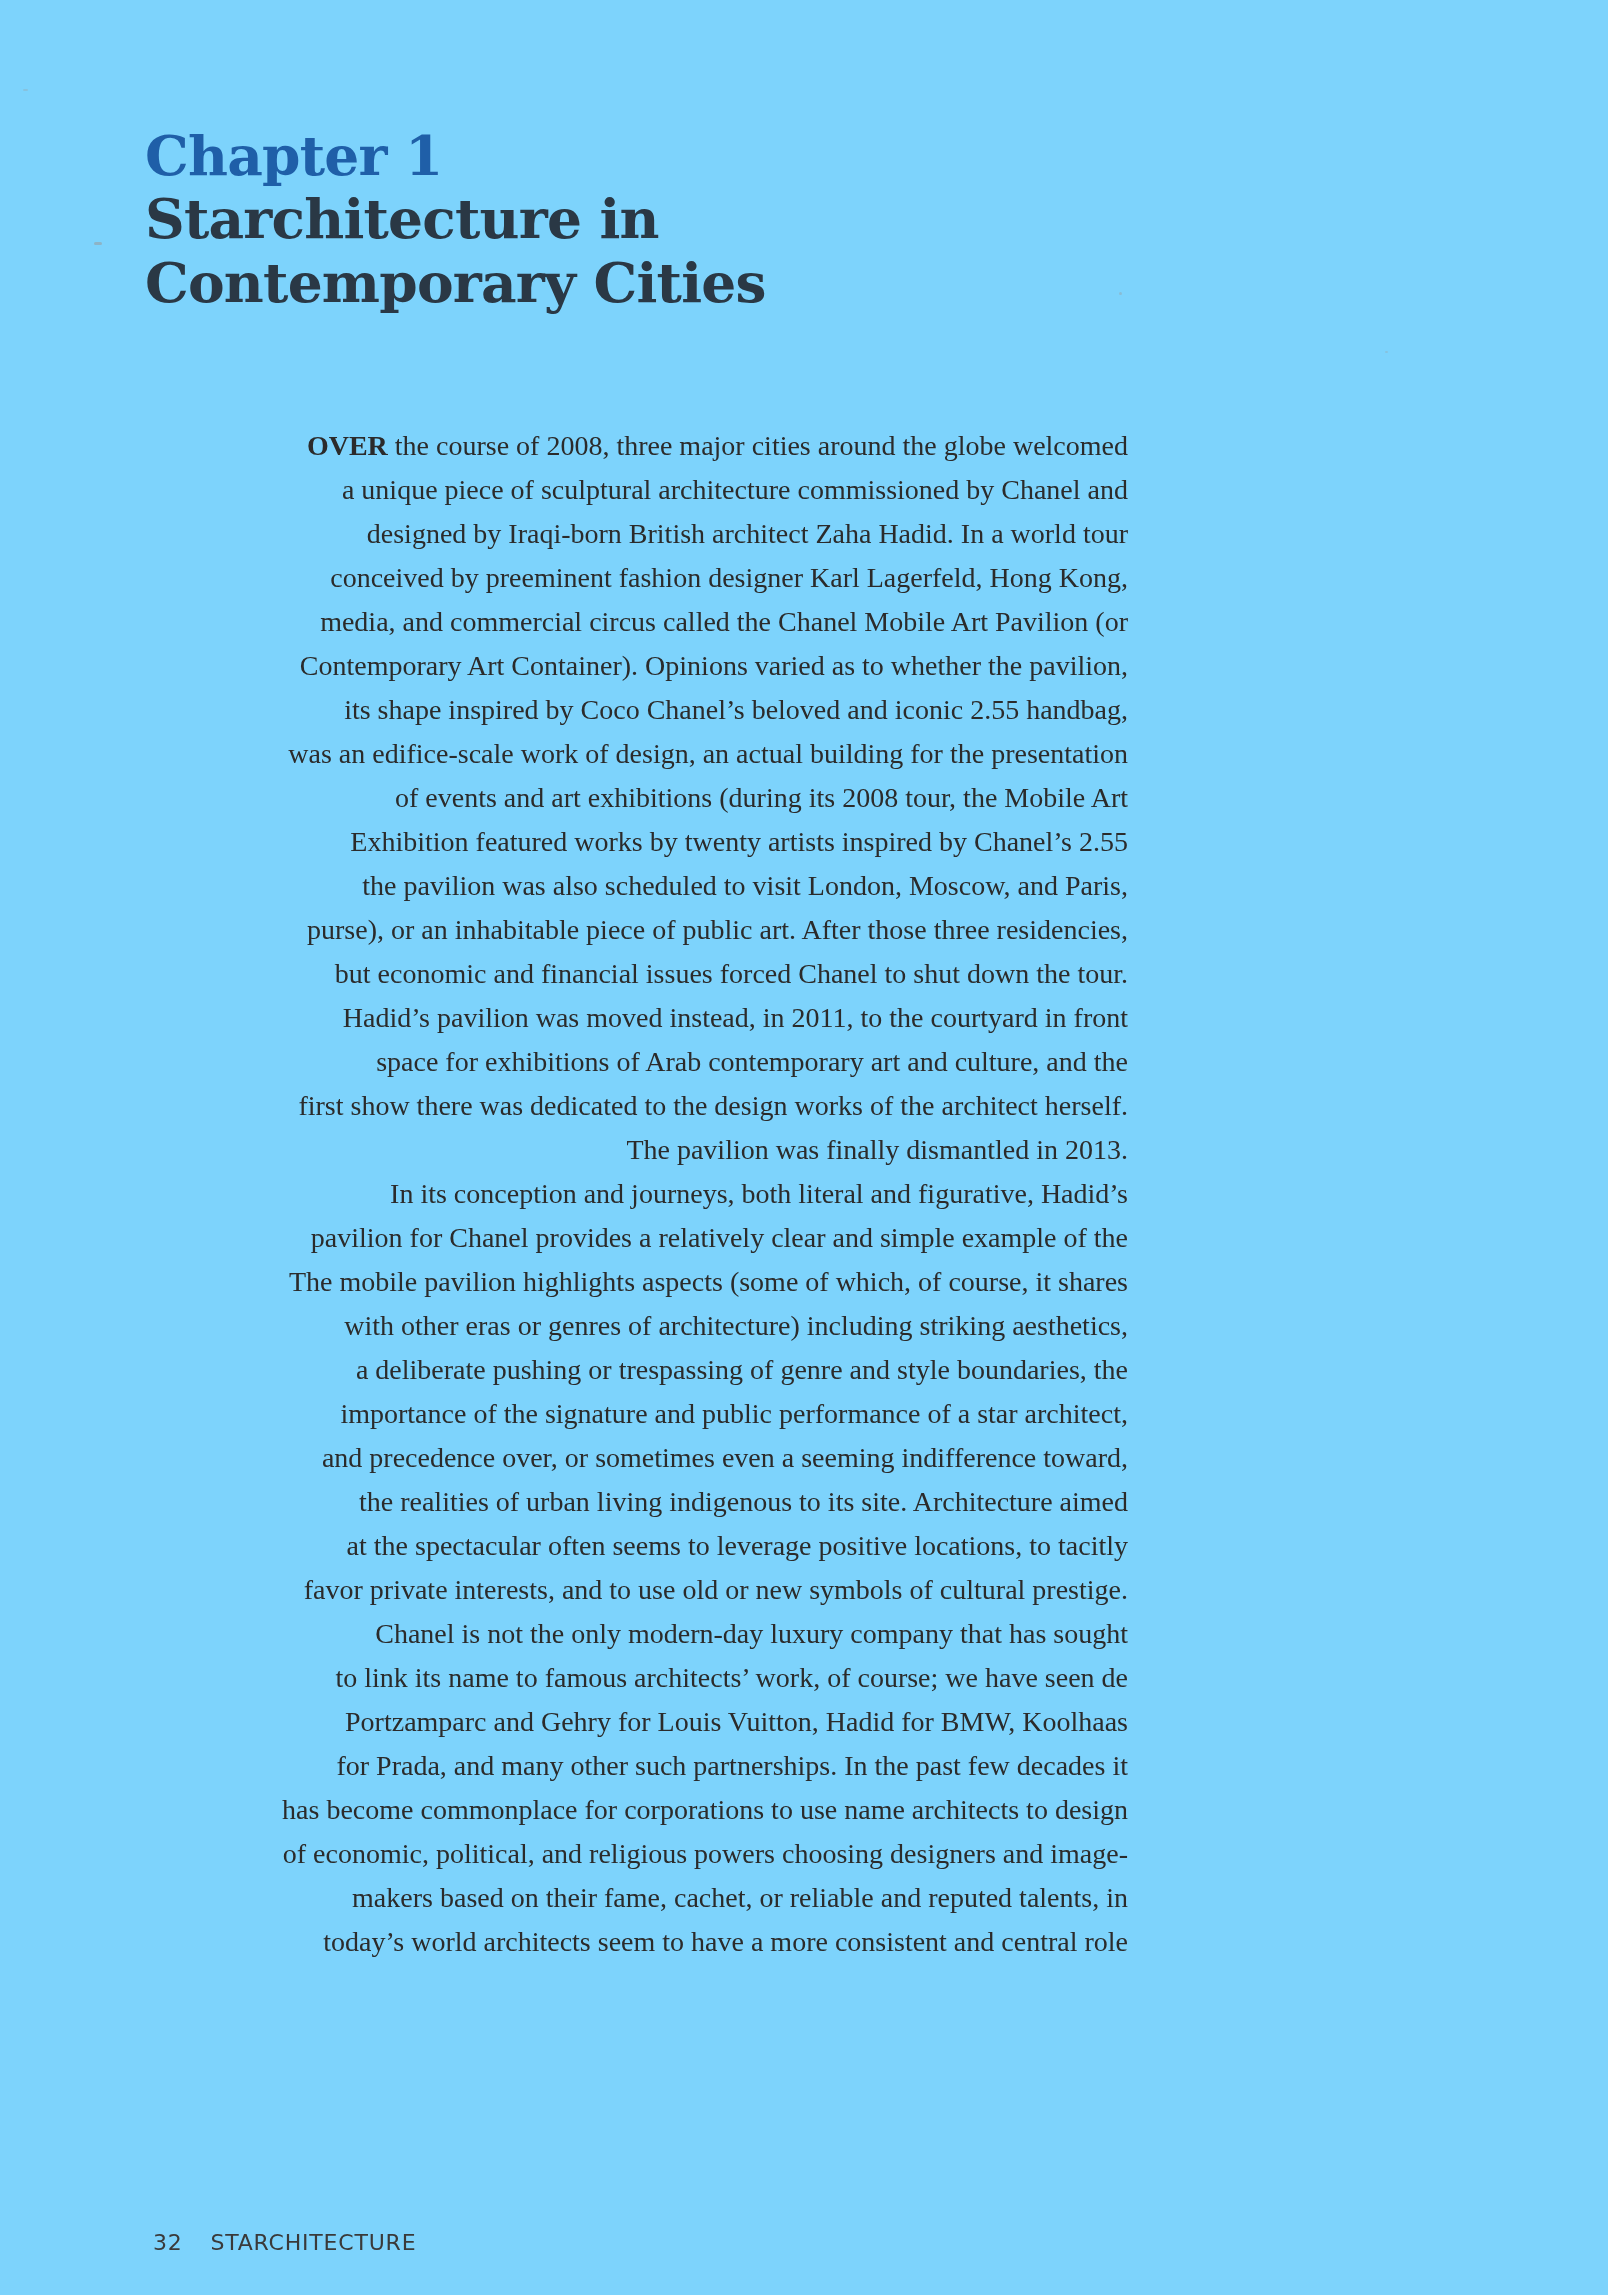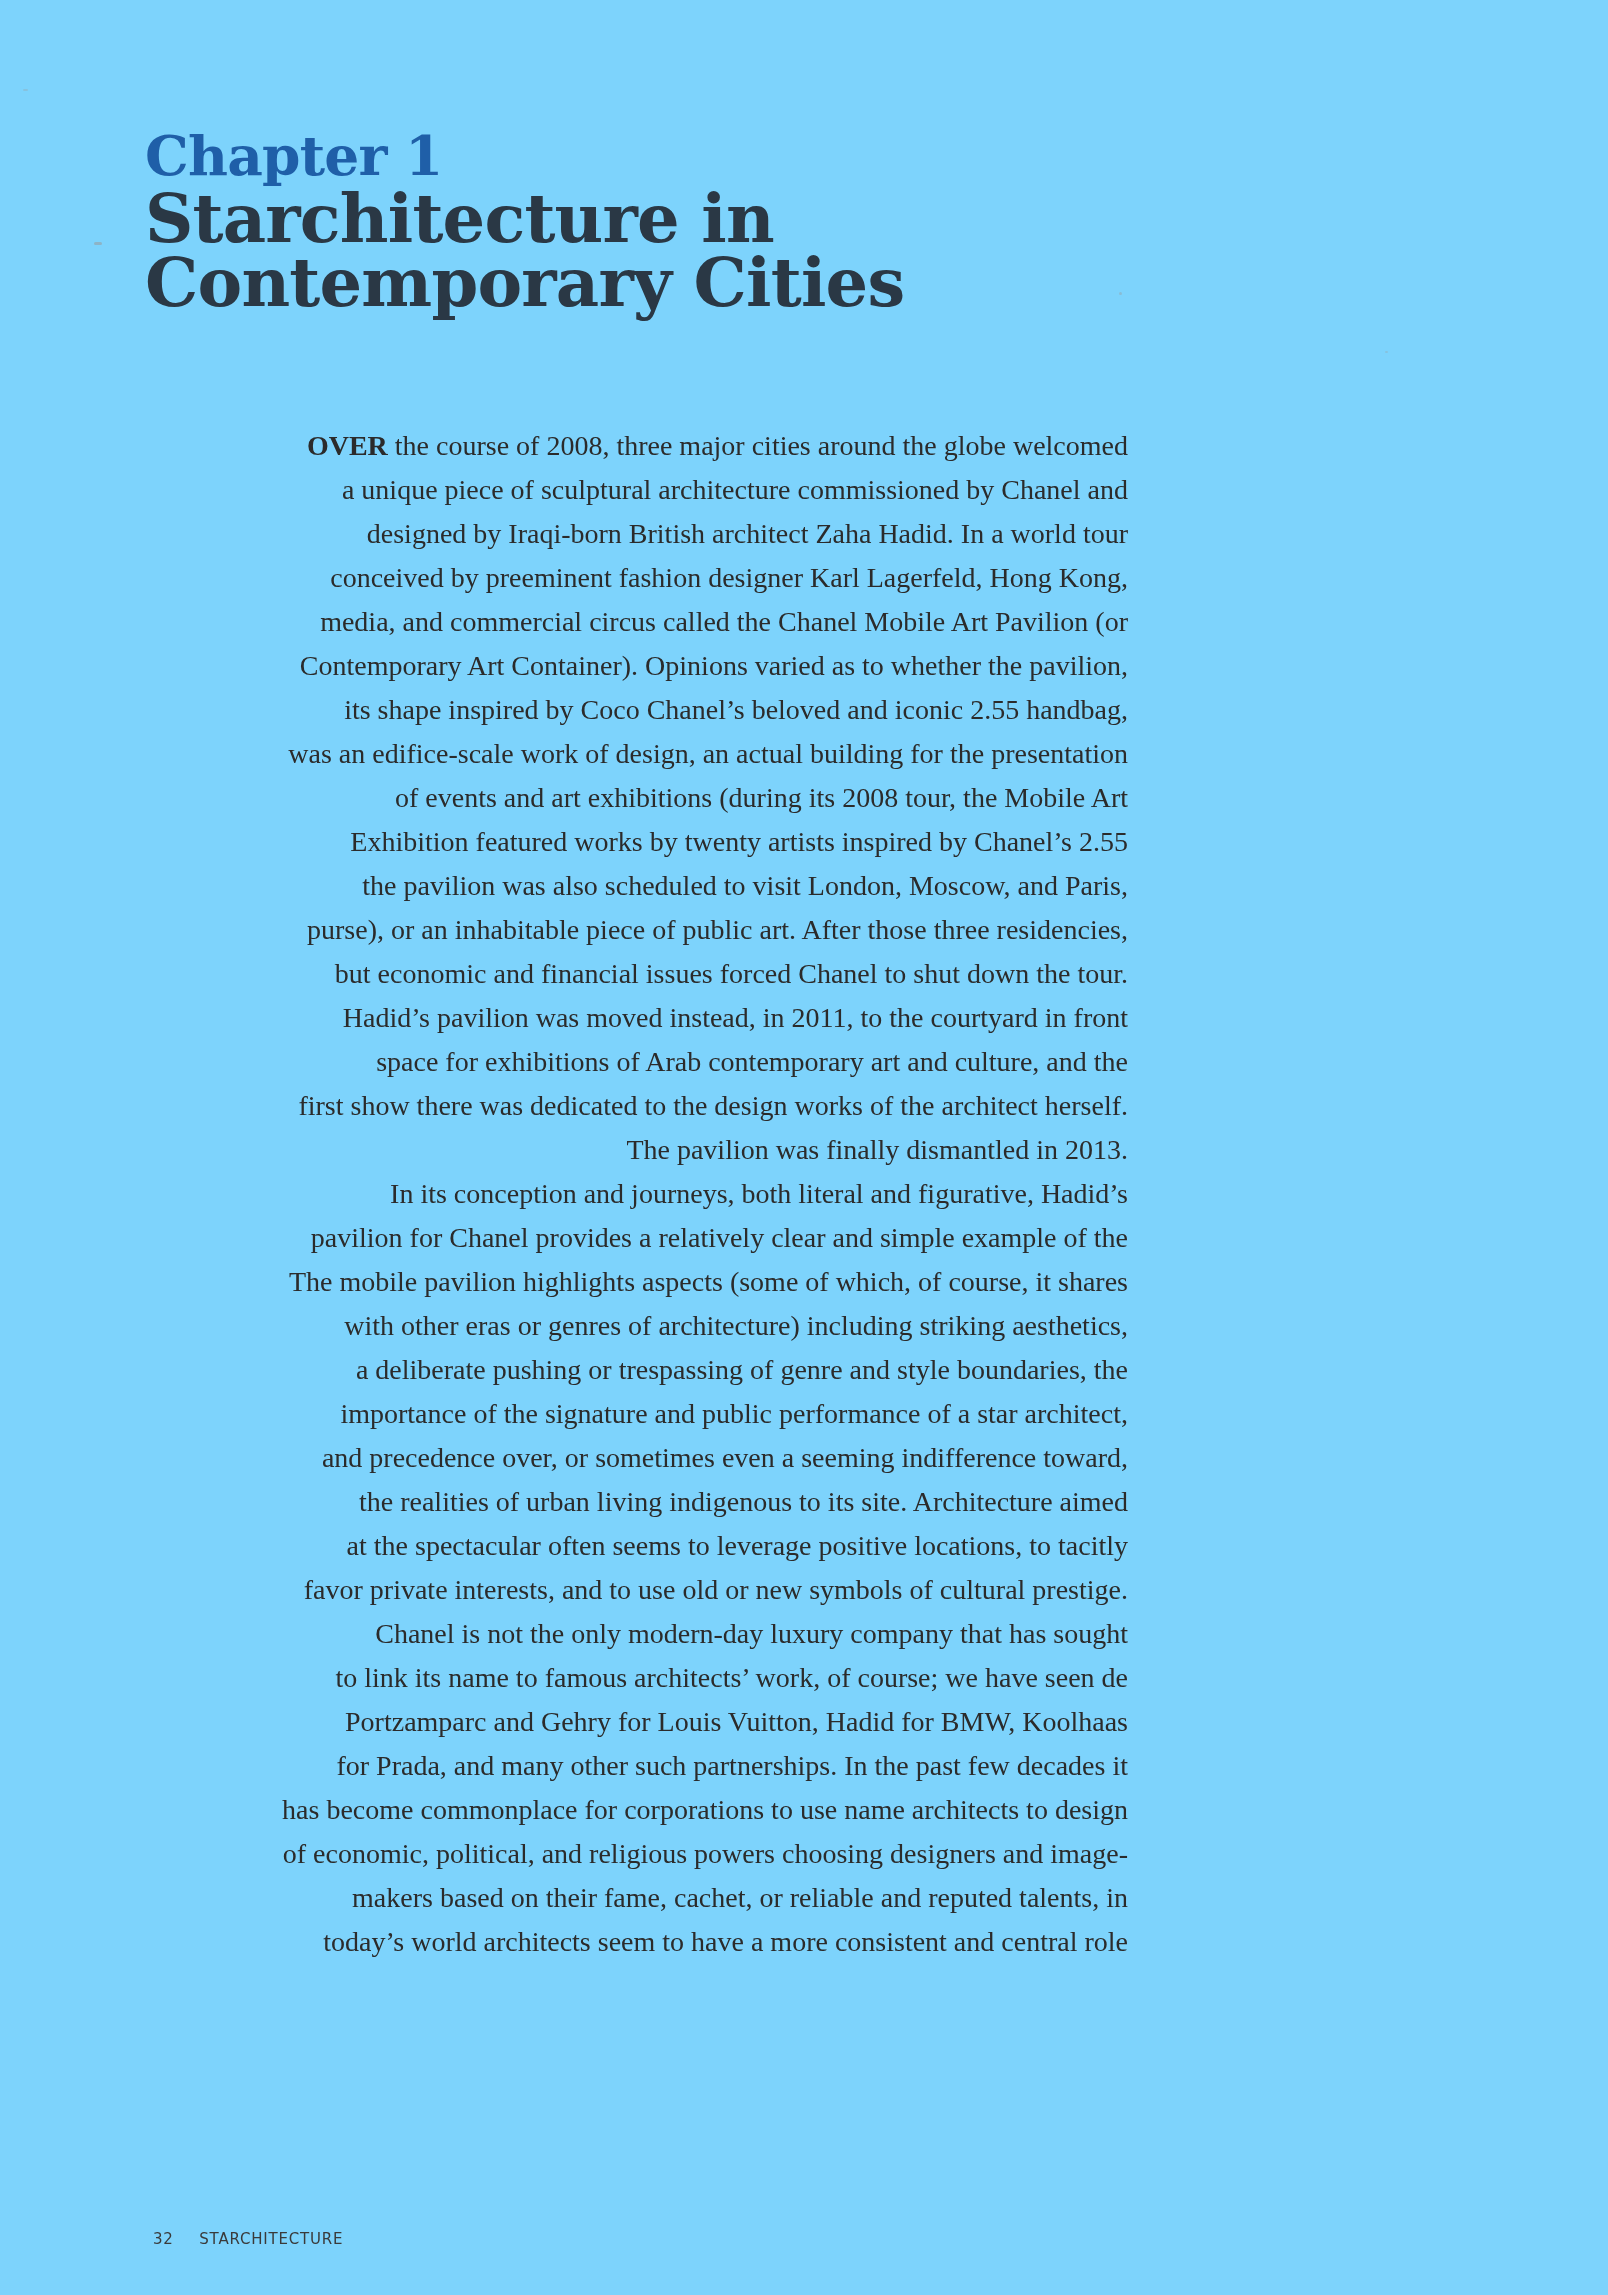--- a/index.html
+++ b/index.html
@@ -31,21 +31,21 @@
       color: #1f5fa8;
       letter-spacing: -0.8px;
       margin: 0;
     }
     .chapter-title {
       position: absolute;
       left: 145px;
       top: 187px;
       font-family: "DejaVu Serif", "Liberation Serif", serif;
       font-weight: bold;
-      font-size: 67px;
+      font-size: 55px;
       line-height: 64px;
       color: #2a3845;
       letter-spacing: -0.8px;
       margin: 0;
     }
     .chapter-title .tline { display: block; white-space: nowrap; }
     .body-text {
       position: absolute;
       left: 146px;
       top: 424px;
@@ -65,21 +65,21 @@
     .body-text .line.indent { padding-left: 47px; }
     .lead {
       font-weight: bold;
       color: #2b2b2b;
     }
     .footer {
       position: absolute;
       left: 153px;
       top: 2230px;
       font-family: "DejaVu Sans", "Liberation Sans", sans-serif;
-      font-size: 15px;
+      font-size: 22px;
       color: #3a3a3a;
       letter-spacing: 0.8px;
       white-space: nowrap;
     }
     .footer .folio { margin-right: 20px; }
     .speck {
       position: absolute;
       background: #9a9a9a;
       border-radius: 1.6px;
       opacity: 0.55;

